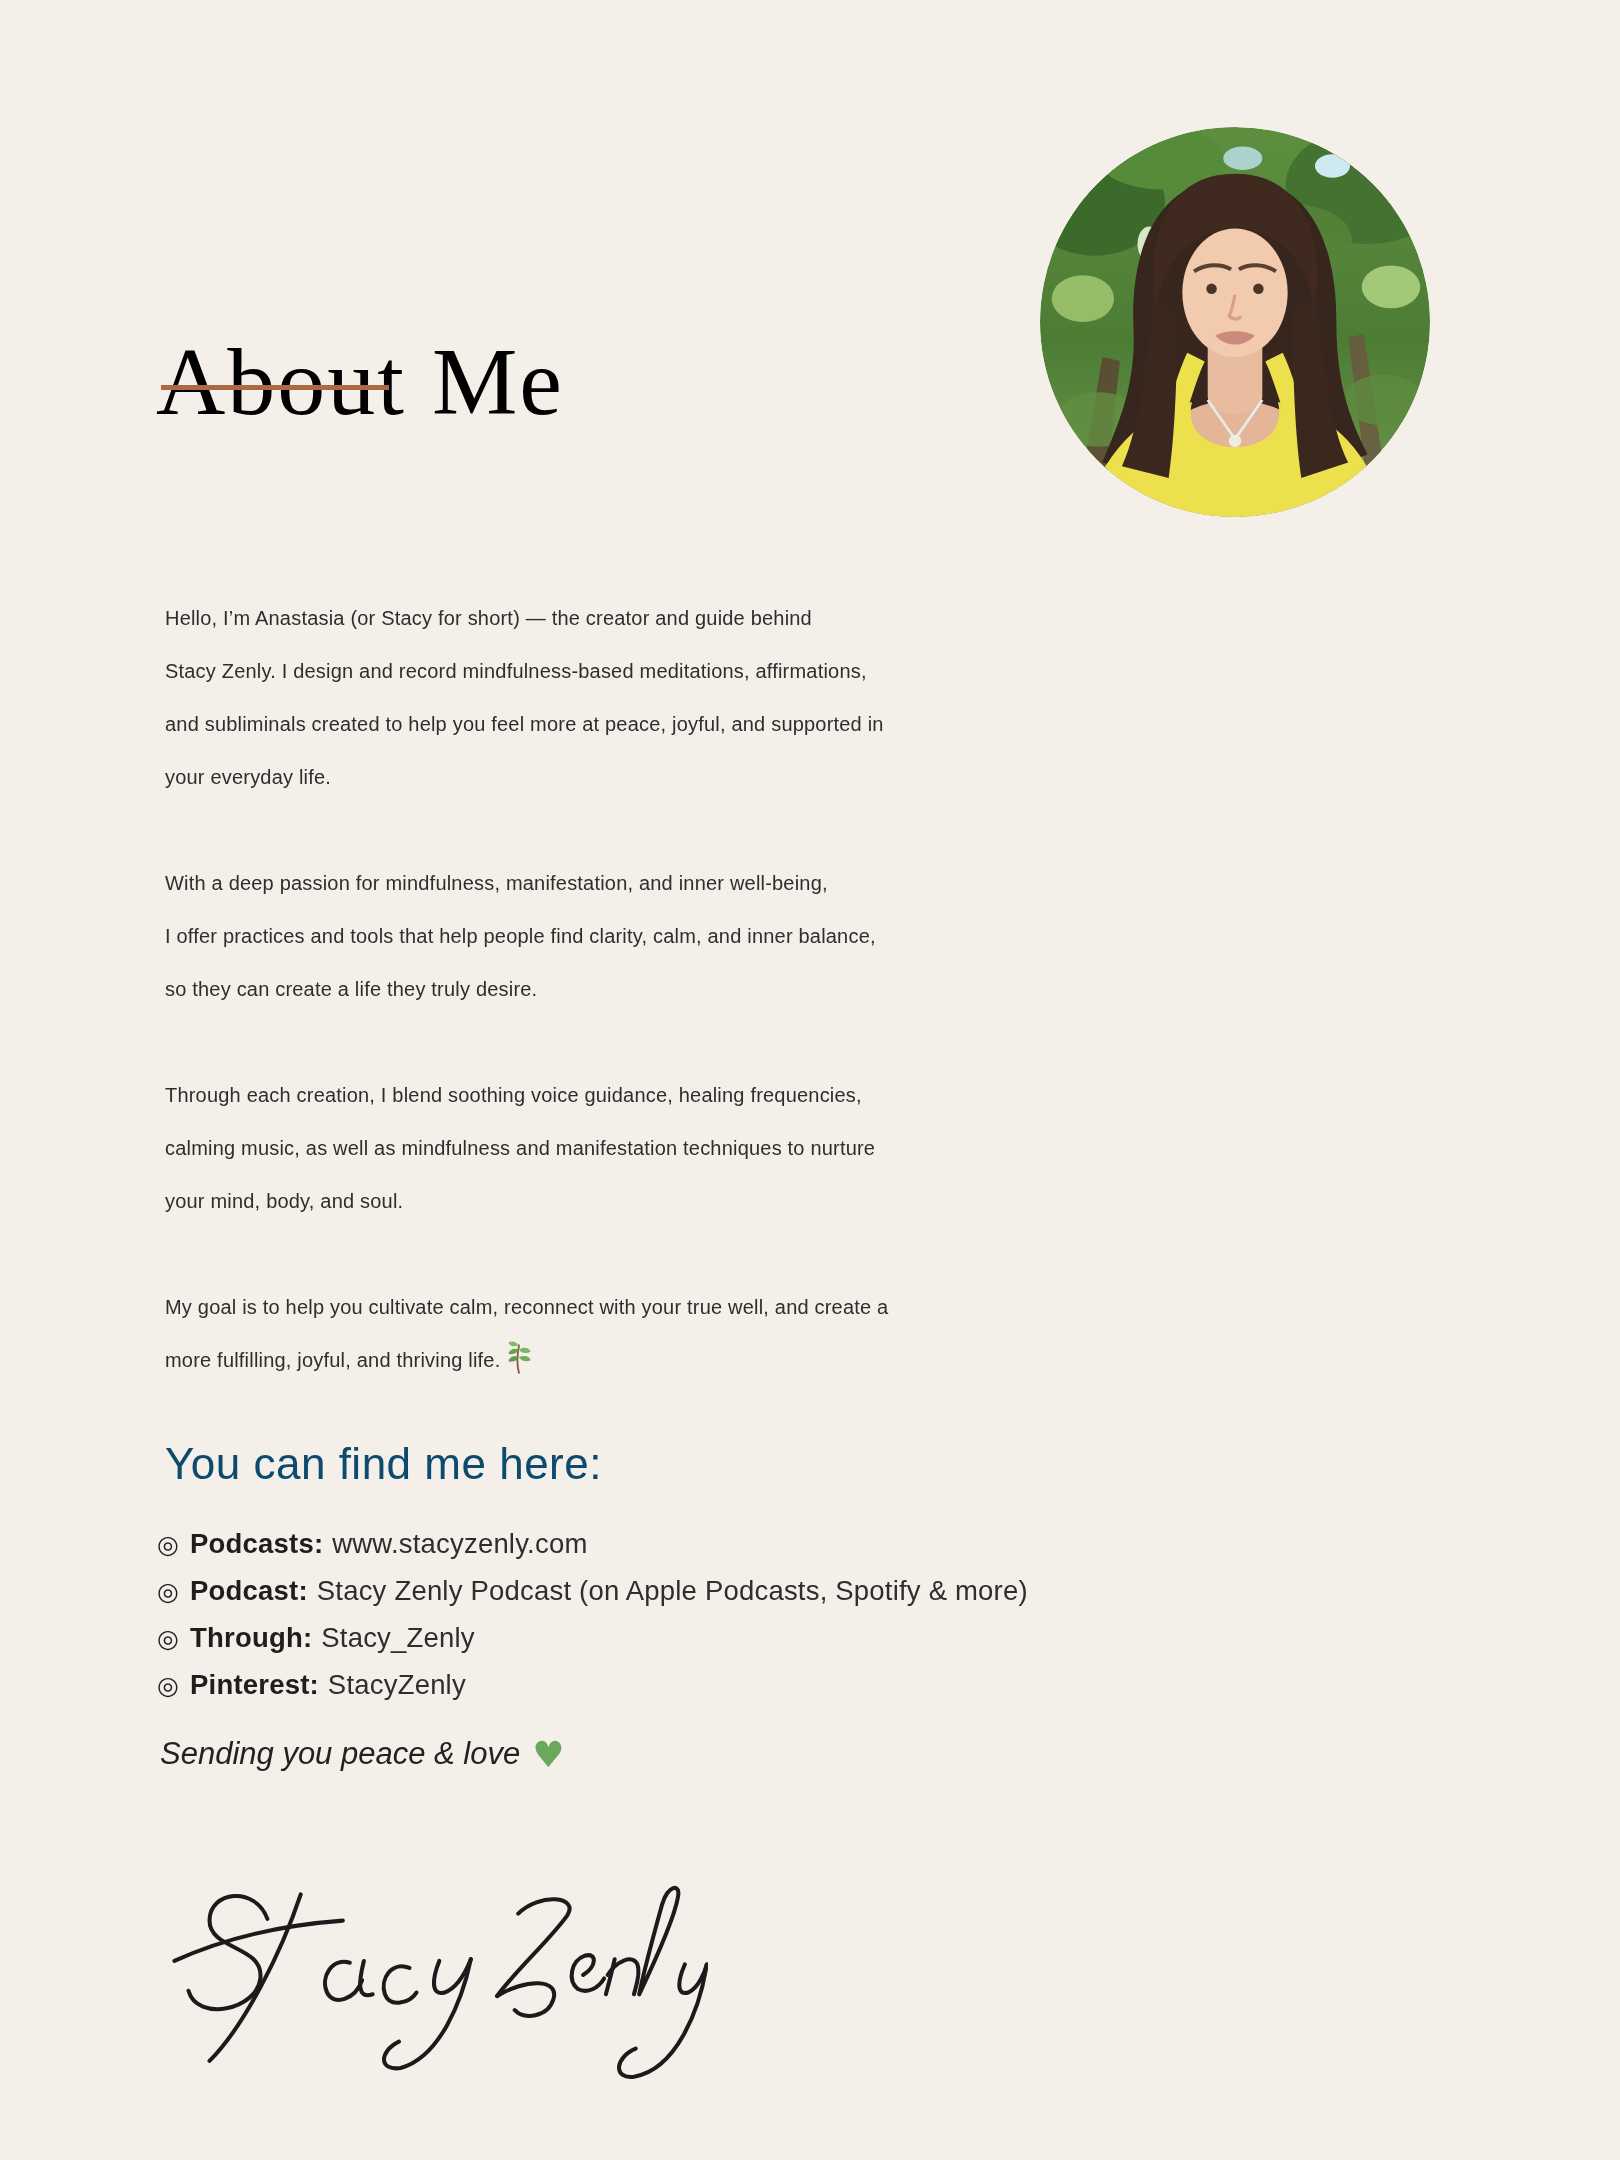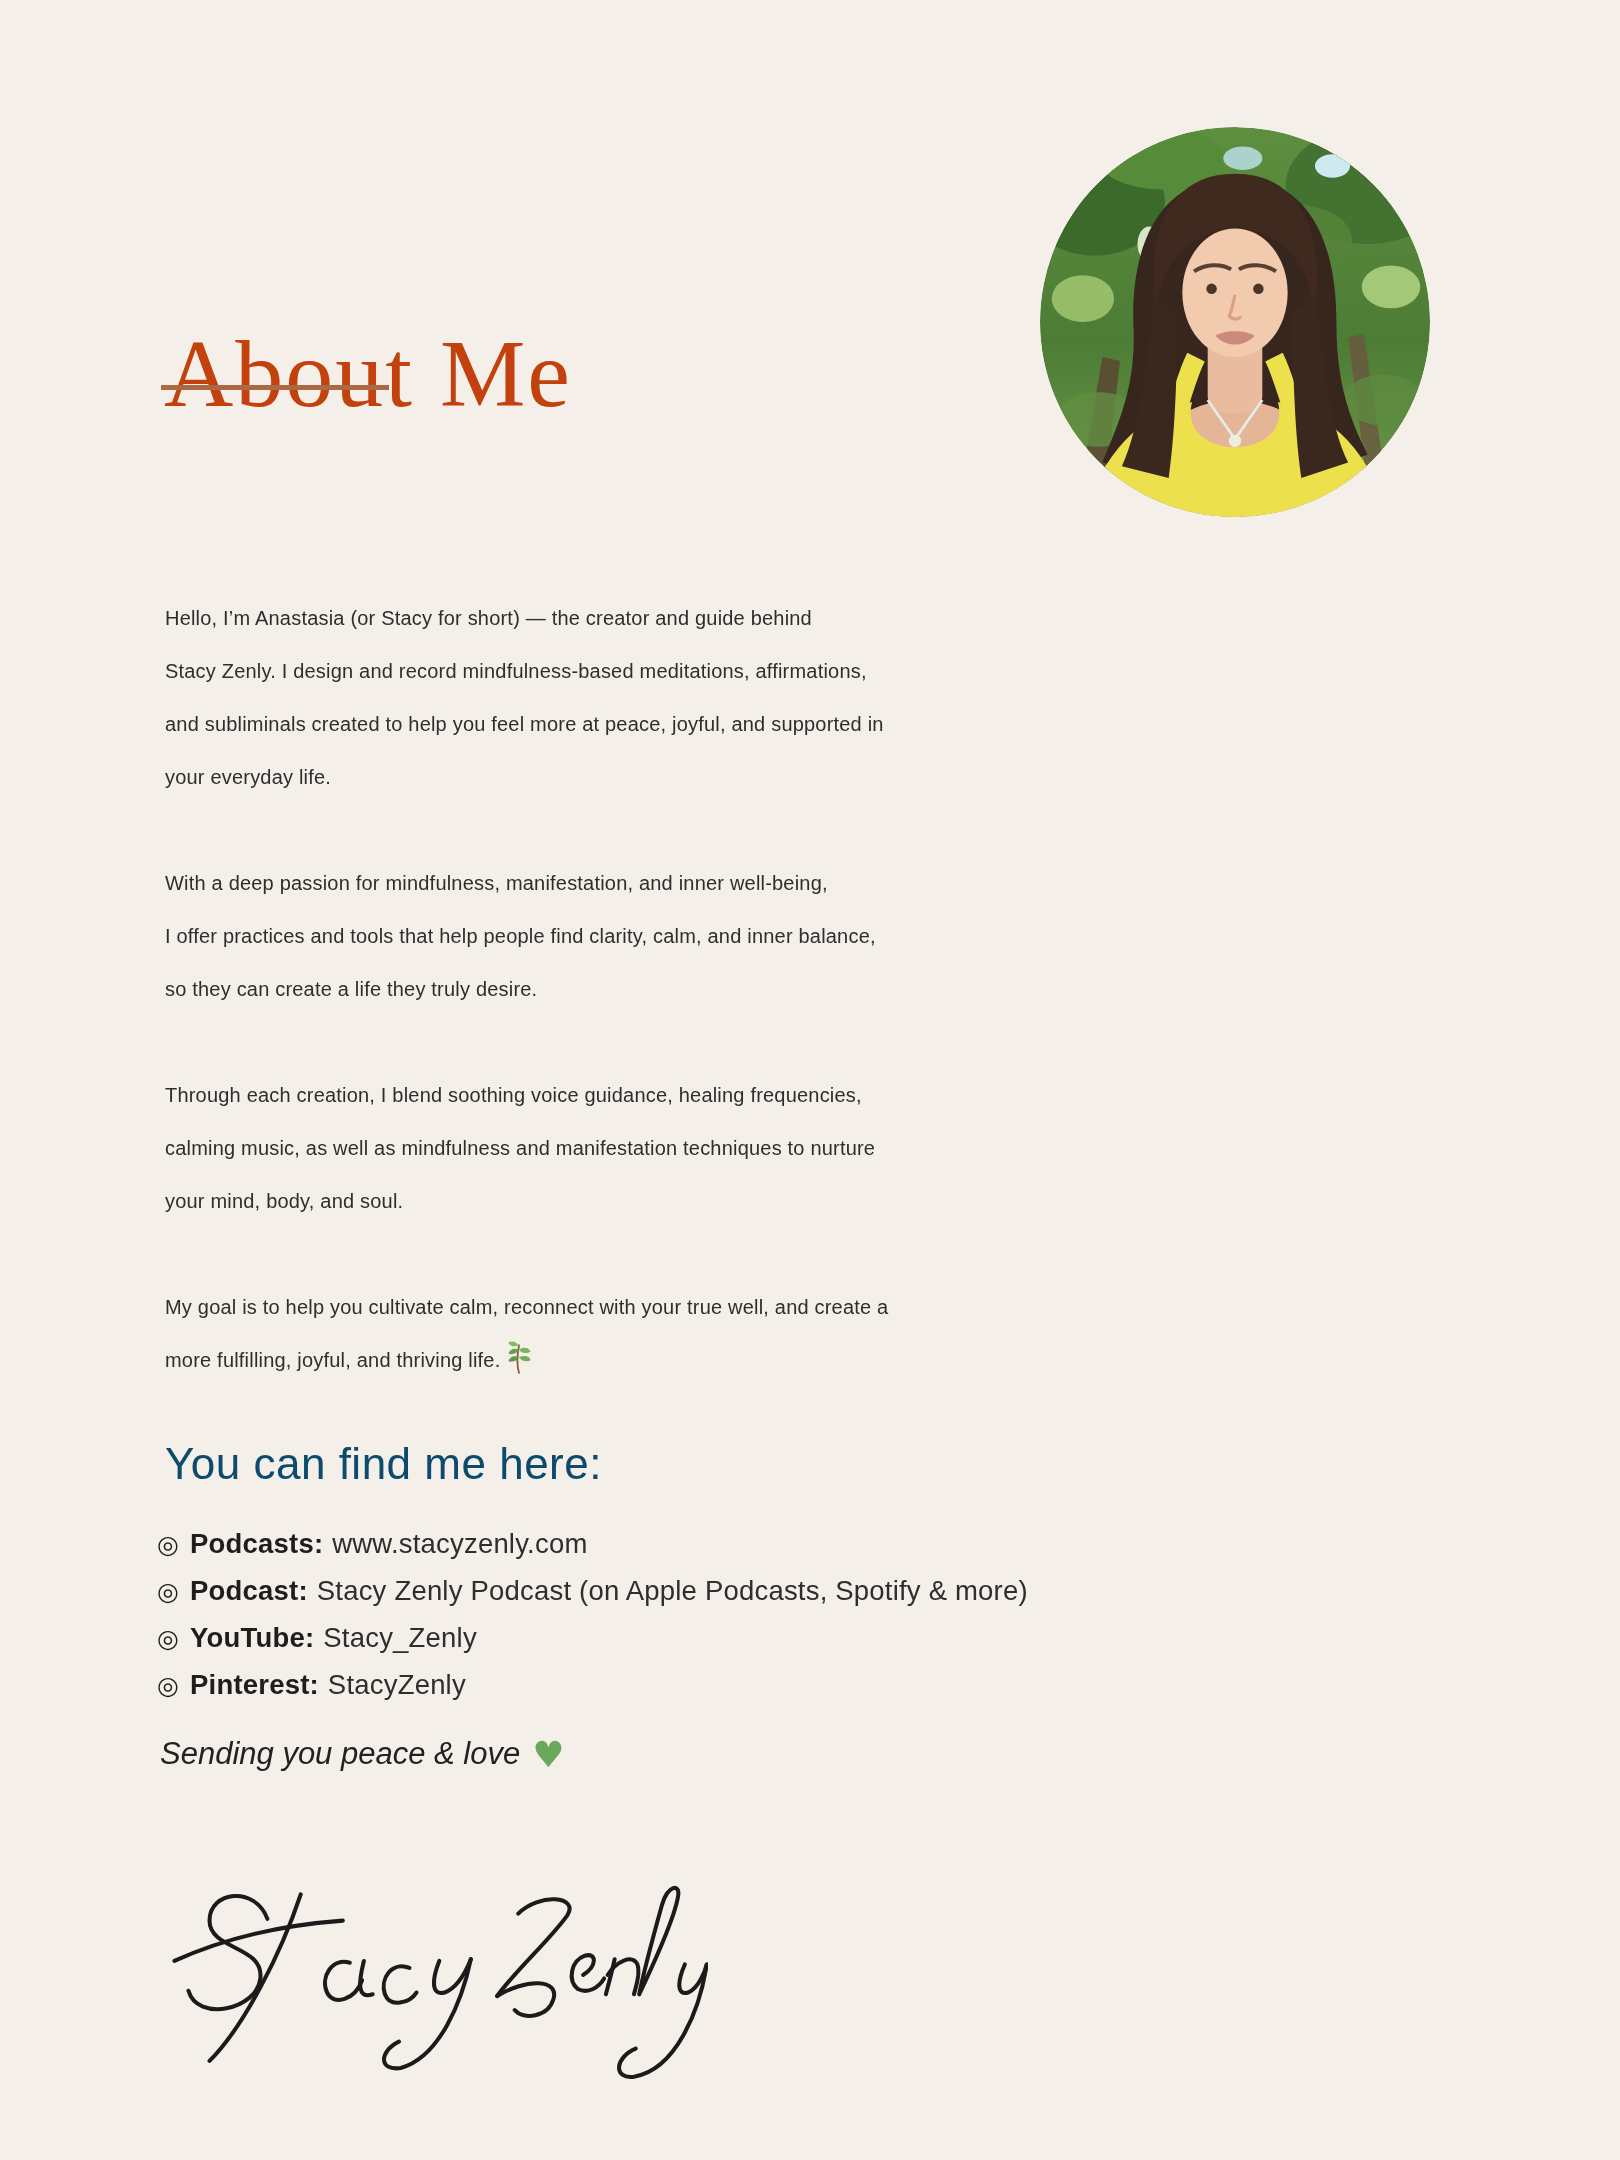--- a/index.html
+++ b/index.html
@@ -5,28 +5,27 @@
   html,body{margin:0;padding:0;background:#e8e4dc;}
   .canvas{
     position:relative;
     width:1620px;height:2160px;
     background:#F4EFE8;
     font-family:"Liberation Sans",sans-serif;
     color:#2E2E2E;
     overflow:hidden;
   }
   .page-title{
-    position:absolute;left:156px;top:260px;
+    position:absolute;left:156px;top:268px;
     font-family:"Liberation Serif",serif;
     font-weight:400;
     font-size:96px;line-height:100px;
     letter-spacing:2px;
-    color:#c2410c;
+    color:#000000;
     white-space:nowrap;
-    margin-left:8px;
   }
   .title-underline{
     position:absolute;left:161px;top:385px;
     width:228px;height:5px;
     background:#AC6A44;
   }
   .photo{
     position:absolute;left:1040px;top:127px;
     width:390px;height:390px;border-radius:50%;
     overflow:hidden;
@@ -163,21 +162,21 @@
   <div class="find-heading">You can find me here:</div>
 
   <div class="find-list">
     <div class="find-item">
       <span class="bullet">◎</span><span class="social-label">Podcasts:</span><span>www.stacyzenly.com</span>
     </div>
     <div class="find-item">
       <span class="bullet">◎</span><span class="social-label">Podcast:</span><span>Stacy Zenly Podcast (on Apple Podcasts, Spotify &amp; more)</span>
     </div>
     <div class="find-item">
-      <span class="bullet">◎</span><span class="social-label">YouTube:</span><span>Stacy_Zenly</span>
+      <span class="bullet">◎</span><span class="social-label">Through:</span><span>Stacy_Zenly</span>
     </div>
     <div class="find-item">
       <span class="bullet">◎</span><span class="social-label">Pinterest:</span><span>StacyZenly</span>
     </div>
   </div>
 
   <div class="closing">
     <span>Sending you peace &amp; love</span><span class="heart">♥</span>
   </div>
 

